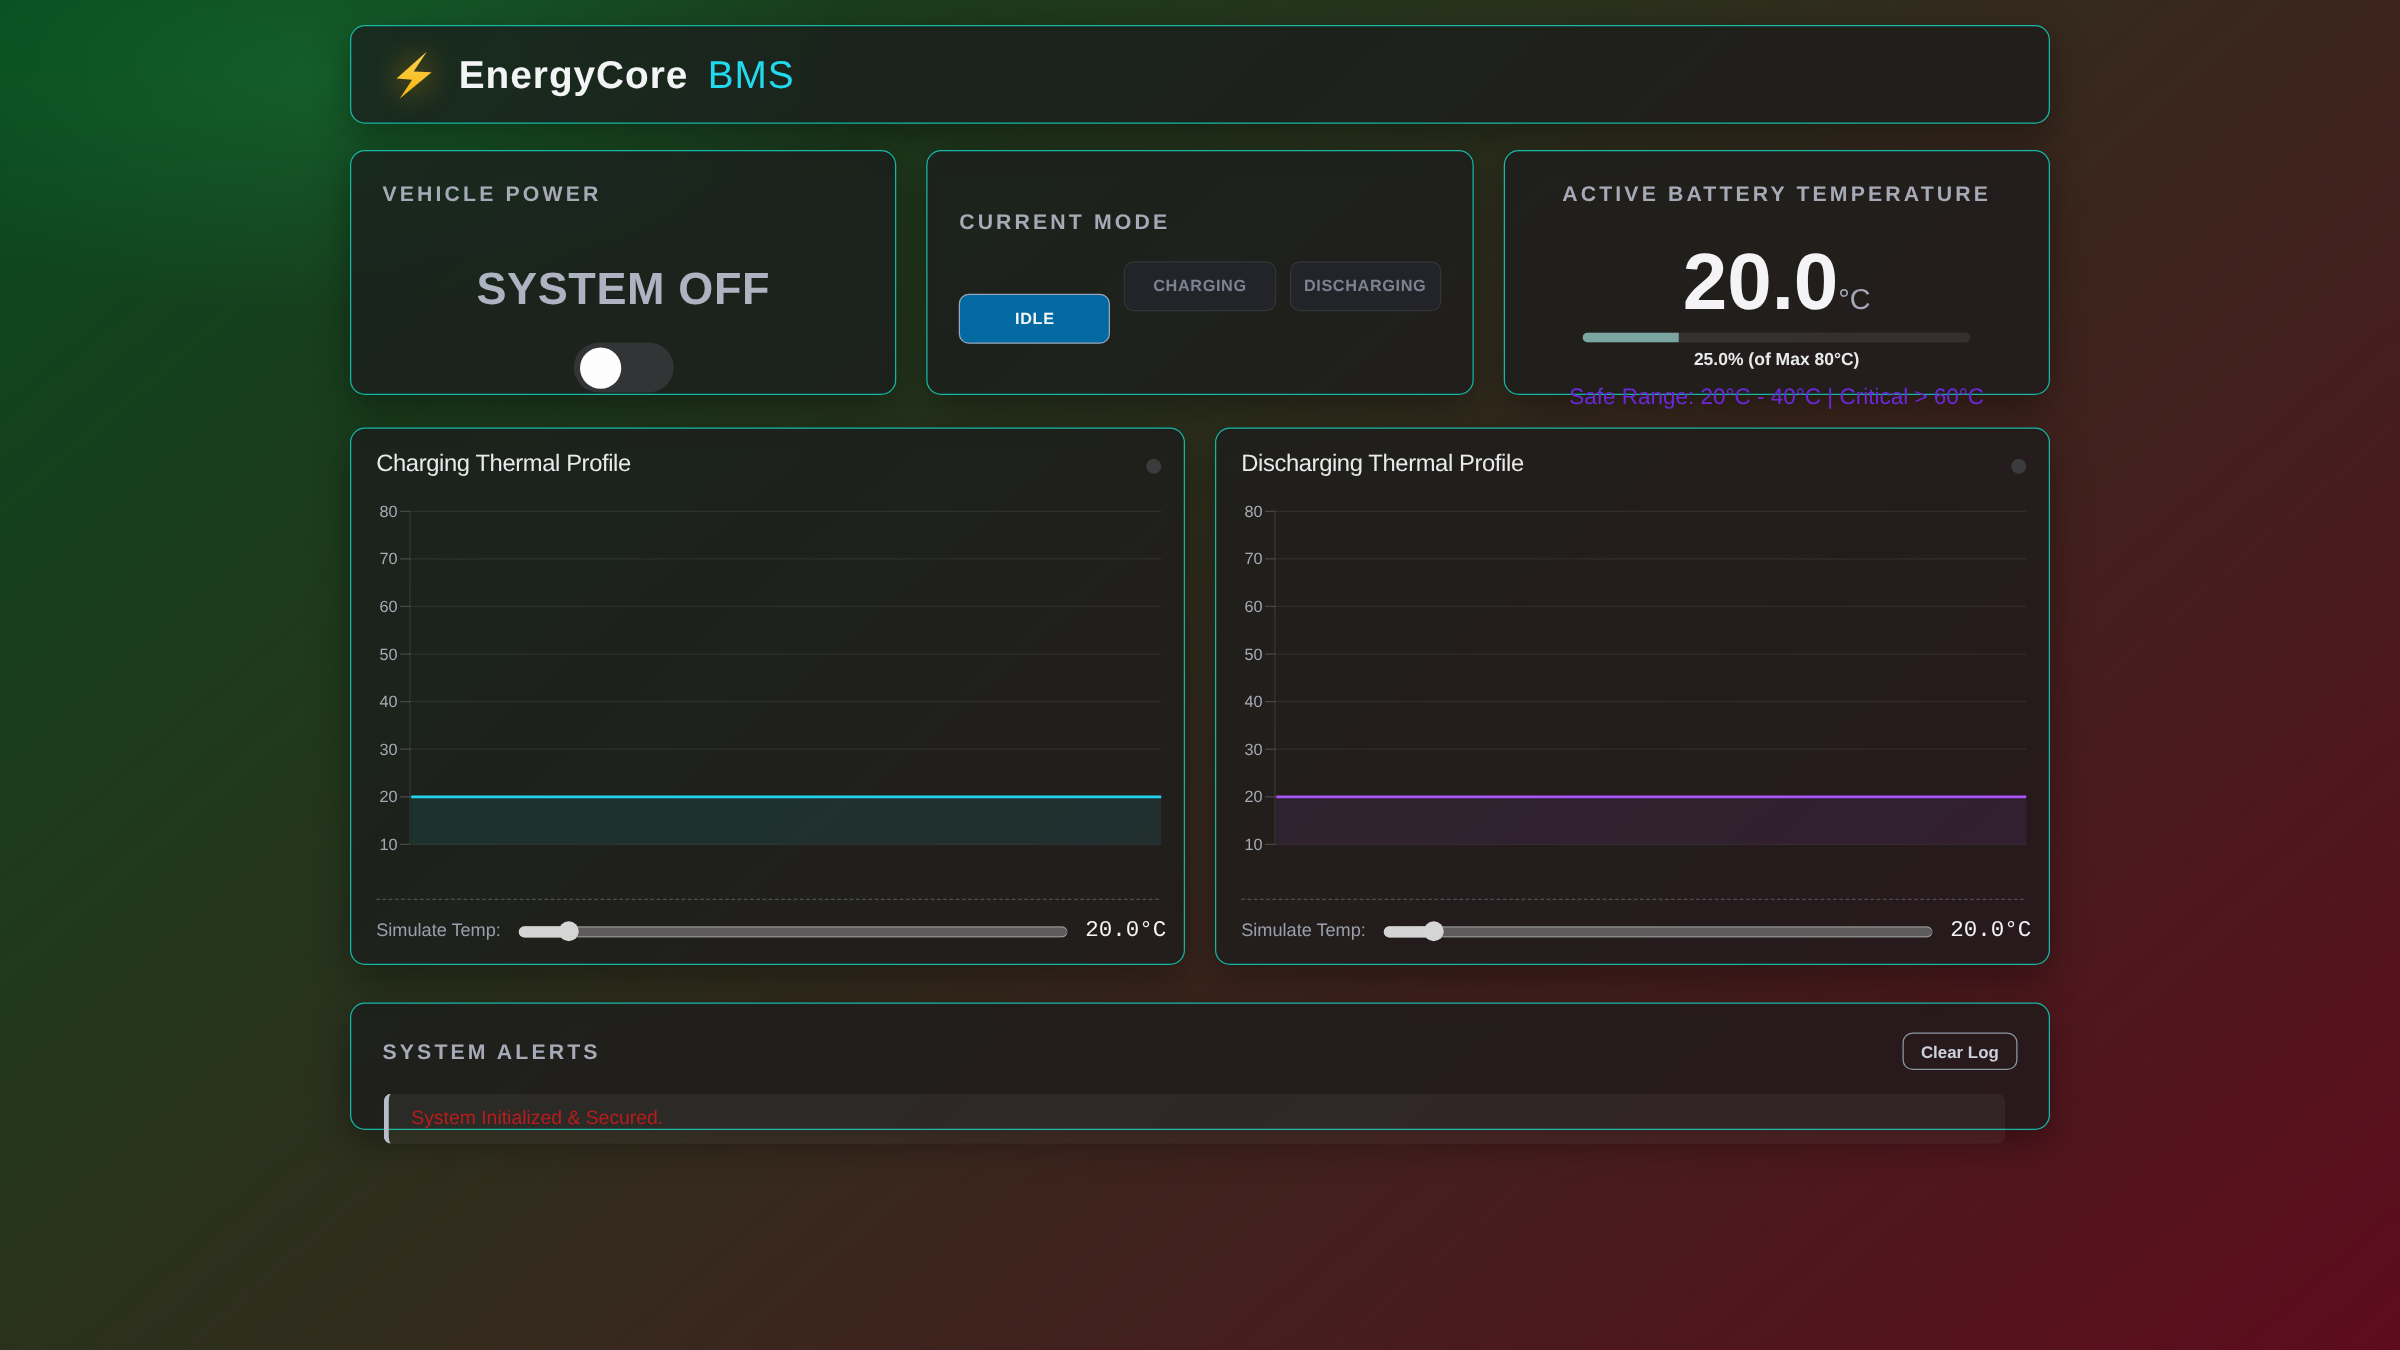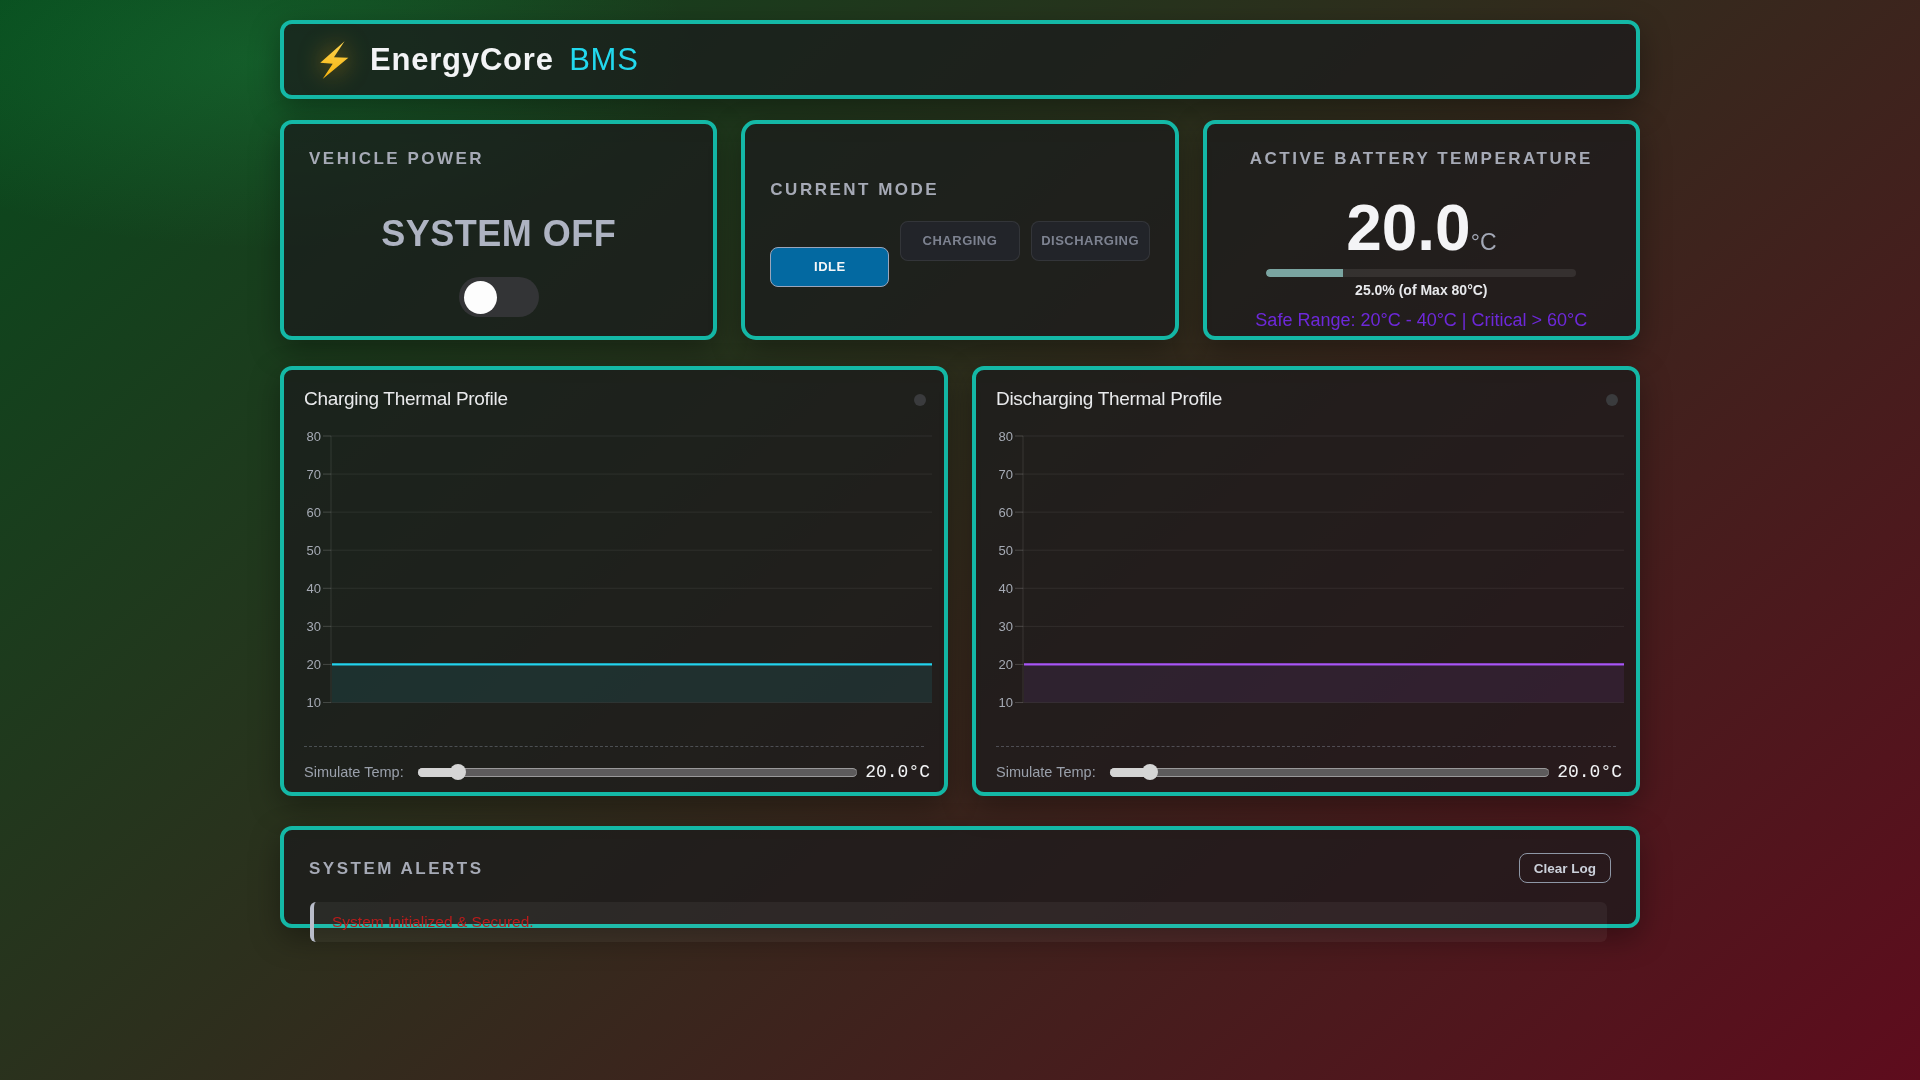--- a/index.html
+++ b/index.html
@@ -7,42 +7,42 @@
 body {
   font-family:"Liberation Sans", sans-serif;
   background:
     radial-gradient(620px 270px at 265px 60px, rgba(34,197,94,0.20), rgba(34,197,94,0) 70%),
     linear-gradient(139deg, #084a1d 0%, #5e0c1d 100%);
   color:#e5e7eb;
 }
 .wrap { width:1360px; margin:0 auto; padding-top:20px; }
 .card {
   background:rgba(26,27,28,0.72);
-  border:4px solid #14b8a6;
+  border:1px solid #14b8a6;
   border-radius:12px;
   box-shadow:0 10px 30px rgba(0,0,0,0.35);
   position:relative;
 }
 .hdr { height:79px; display:flex; align-items:center; padding:0 24px; }
 .hdr .bolt { width:29px; height:38px; margin:0 21px 0 12px; filter:drop-shadow(0 0 12px rgba(245,158,11,0.65)); }
 .hdr .t { font-size:31px; font-weight:bold; color:#f3f4f6; letter-spacing:0.8px; }
 .hdr .bms { color:#22d9ee; font-weight:normal; margin-left:6px; }
-.row3 { display:flex; gap:24px; margin-top:21px; height:220px; }
+.row3 { display:flex; gap:24px; margin-top:21px; height:196px; }
 .row3 .card { width:437.33px; }
 .row2 { display:flex; gap:24px; margin-top:26px; height:430px; }
 .row2 .card { width:792px; }
 .sec-title { font-size:17px; font-weight:bold; letter-spacing:2.5px; color:#a6aab6; }
 
 .c1 { padding:25px; text-align:center; }
 .c1 .sec-title { text-align:left; }
 .sysoff { margin-top:44px; font-size:36px; font-weight:bold; letter-spacing:0.5px; color:#aeb3c2; }
 .toggle { margin:22px auto 0; width:80px; height:40px; border-radius:20px; background:#333436; position:relative; }
 .toggle .knob { position:absolute; left:5px; top:3.5px; width:33px; height:33px; border-radius:50%; background:#fdfdfd; }
 
-.c2 { padding:31px 25px 25px; display:flex; flex-direction:column; justify-content:center;border-radius:15px; }
+.c2 { padding:31px 25px 25px; display:flex; flex-direction:column; justify-content:center; }
 .c2 .sec-title { margin-bottom:21px; }
 .modes { display:flex; gap:11px; }
 .mbtn { width:122px; height:40px; border-radius:8px; display:flex; align-items:center; justify-content:center;
   font-size:13px; font-weight:bold; letter-spacing:0.5px;
   background:#222429; border:1px solid rgba(255,255,255,0.08); color:#7d8290; }
 .mbtn.active { background:#0369a1; border:1.5px solid #9aa5bb; color:#f5f6f8;margin-top:26px; }
 
 .c3 { padding:25px; text-align:center; }
 .bigtemp { margin-top:22px; font-size:64px; font-weight:bold; color:#f4f4f6; letter-spacing:0; }
 .bigtemp .unit { font-size:23px; font-weight:normal; color:#a3a8b6; letter-spacing:0; }

